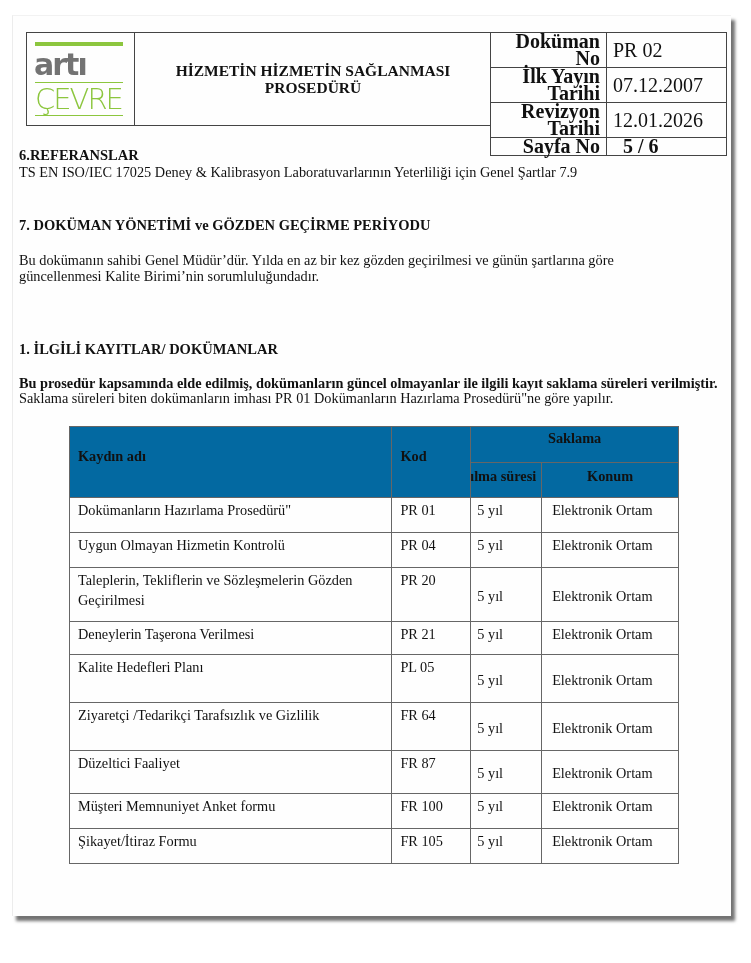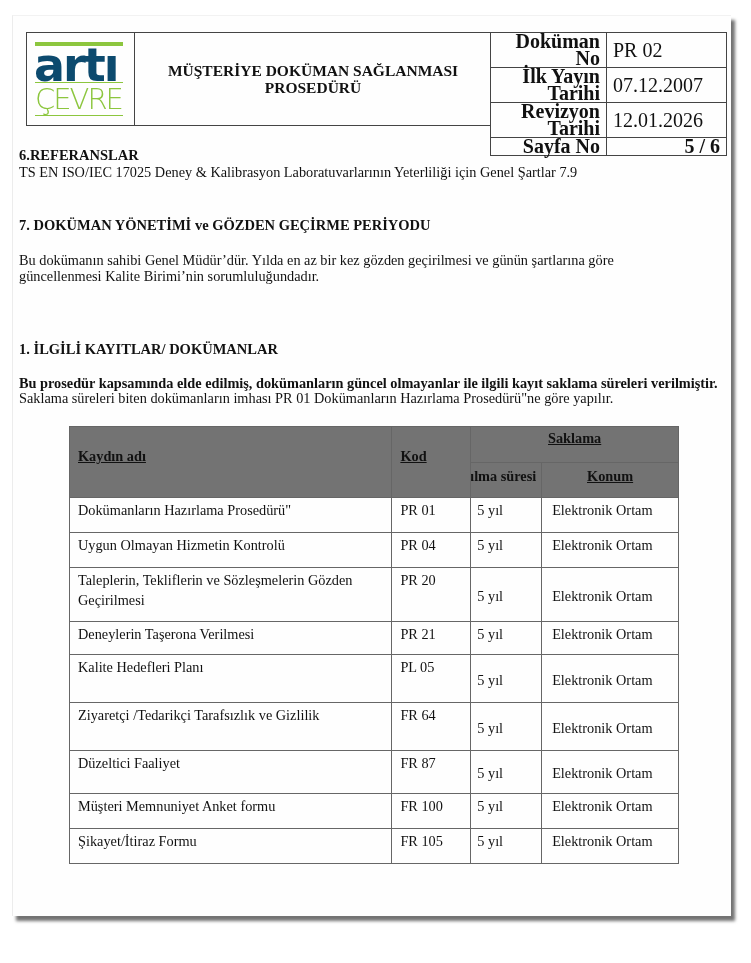--- a/index.html
+++ b/index.html
@@ -22,52 +22,52 @@
   .logo-cell {
     position:absolute; left:0; top:0; width:107px; height:92px; border-right:1px solid #444;
   }
   .logo { position:absolute; left:8px; top:9px; width:92px; height:76px; }
   .logo .bar { position:absolute; left:0; height:4px; background:#8cc63e; }
   .logo .bar.top { top:0; width:88px; }
   .logo .bar.mid { top:40px; width:88px; height:1px; }
   .logo .bar.bot { top:73px; width:88px; height:1px; }
   .logo .arti {
     position:absolute; left:-1px; top:0px; font-family:"DejaVu Sans", sans-serif;
-    font-weight:bold; font-size:46px; line-height:46px; letter-spacing:-2px; color:#0c4a6e;
+    font-weight:bold; font-size:30px; line-height:46px; letter-spacing:-2px; color:#737373;
   }
   .logo .cevre {
     position:absolute; left:0px; top:41px; font-family:"DejaVu Sans", sans-serif;
     font-size:29px; line-height:32px; color:#8cc63e; letter-spacing:-2px; font-weight:300;
   }
   .title-cell {
     position:absolute; left:108px; top:0; width:356px; height:92px;
     display:flex; align-items:center; justify-content:center; text-align:center;
   }
   .title {
     font-weight:bold; font-size:15.5px; line-height:17px; white-space:pre-line;
   }
   .meta {
     position:absolute; left:464px; top:0; border-collapse:collapse;
     font-size:20px;
   }
   .meta td { border:1px solid #444; height:17px; padding:0 6px; line-height:17px; }
   .meta td.k { text-align:right; font-weight:bold; width:103px; }
   .meta td.v { width:97px; }
-  .meta td.v.bold { font-weight:bold; padding-left:16px;text-align:right; }
+  .meta td.v.bold { font-weight:bold; padding-left:16px; }
 
   .body { position:absolute; left:19px; top:0; width:710px; font-size:14.3px; line-height:20px; }
   .h { position:absolute; left:0; font-weight:bold; font-size:14.5px; }
   .p { position:absolute; left:0; width:705px; }
 
   table.rec {
     position:absolute; left:69px; top:426px; width:610px; border-collapse:collapse;
     font-size:14.3px; line-height:20px;
   }
   table.rec td, table.rec th { border:1px solid #666; vertical-align:top; padding:0; }
-  table.rec th { background:#737373; font-weight:bold; text-align:left;text-decoration:underline; }
+  table.rec th { background:#0369a1; font-weight:bold; text-align:left; }
   .c1 { width:314px; padding-left:8px !important; }
   .c2 { width:70px; padding-left:8px !important; }
   .c3 { width:70px; }
   .c4 { width:136px; }
   .sak { text-align:center !important; height:34px; padding-top:1px !important; }
   .sub { height:34px; overflow:hidden; position:relative; }
   .sub .clip { position:absolute; left:0; top:0; width:70px; height:34px; overflow:hidden; }
   .sub .clip span { position:absolute; left:-26px; top:3px; white-space:nowrap; }
   .konum { text-align:center !important; padding-top:3px !important; }
   .kadi, .kod { vertical-align:middle !important; }
@@ -86,21 +86,21 @@
     <div class="logo-cell">
       <div class="logo">
         <div class="bar top"></div>
         <div class="arti">artı</div>
         <div class="bar mid"></div>
         <div class="cevre">ÇEVRE</div>
         <div class="bar bot"></div>
       </div>
     </div>
     <div class="title-cell">
-      <div class="title">MÜŞTERİYE DOKÜMAN SAĞLANMASI
+      <div class="title">HİZMETİN HİZMETİN SAĞLANMASI
 PROSEDÜRÜ</div>
     </div>
   </div>
   <table class="meta">
     <tbody>
         <tr>
       <td class="k">Doküman No</td>
       <td class="v">PR 02</td>
     </tr>
     <tr>

